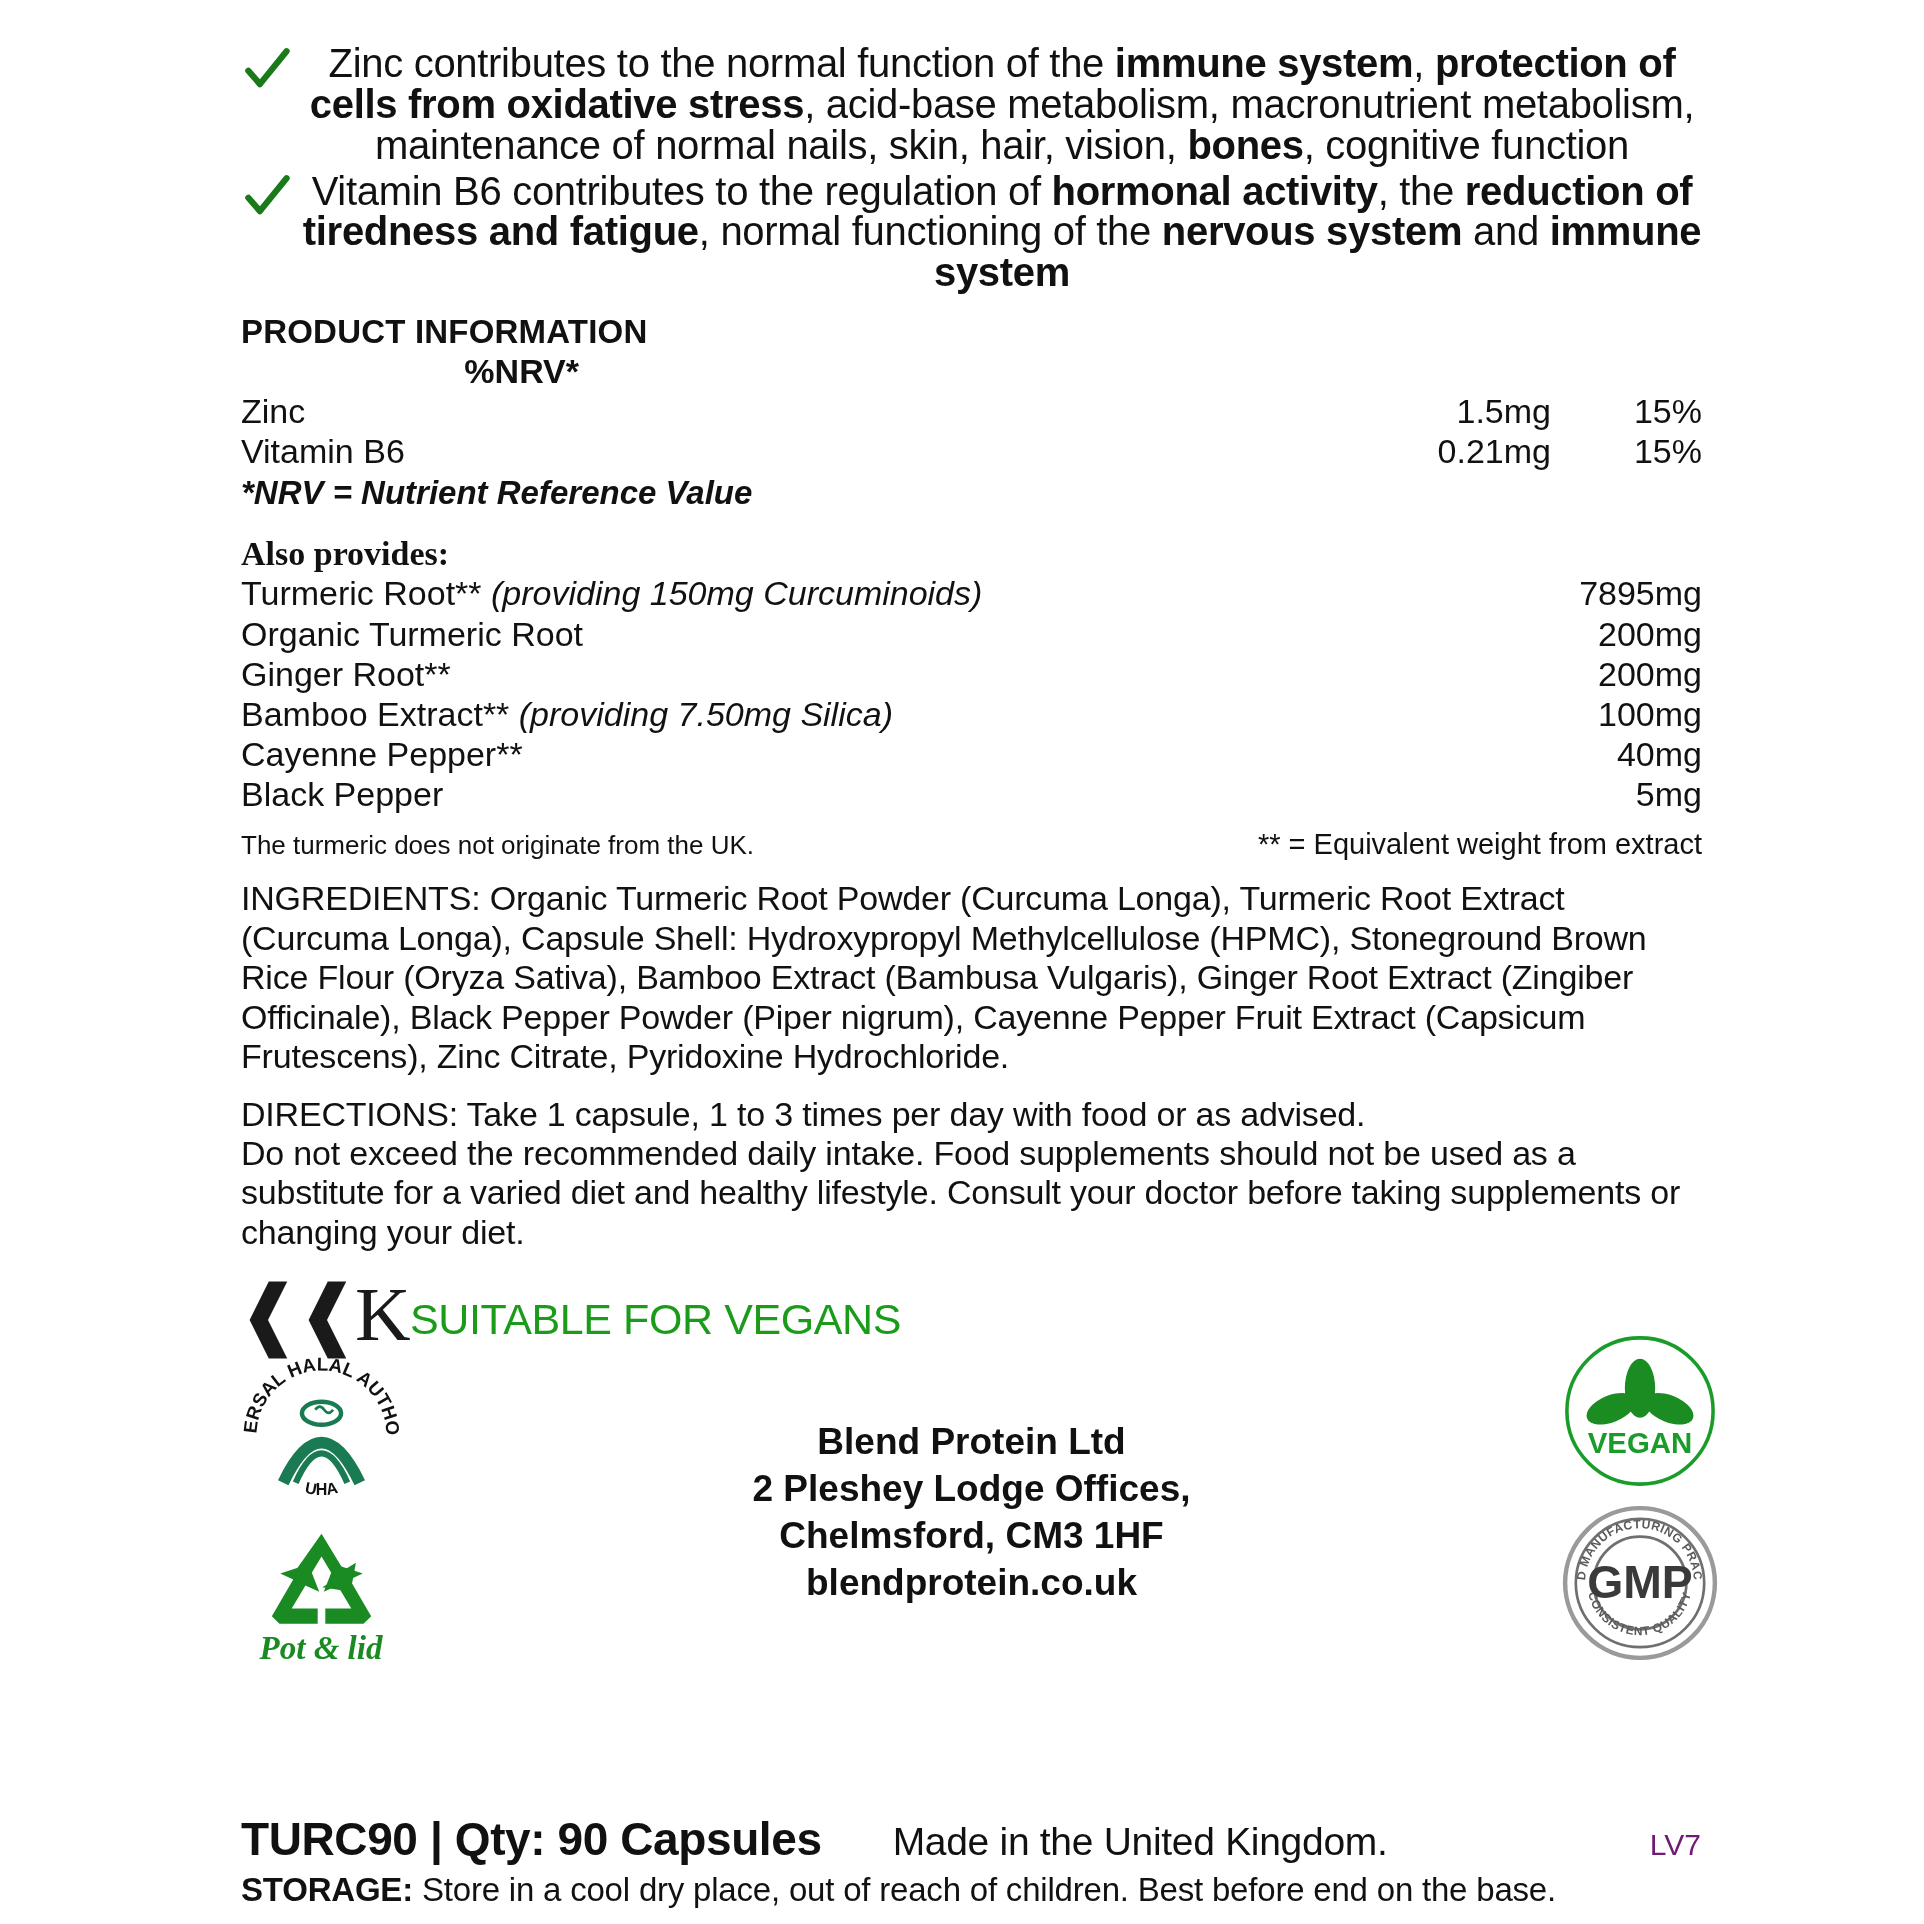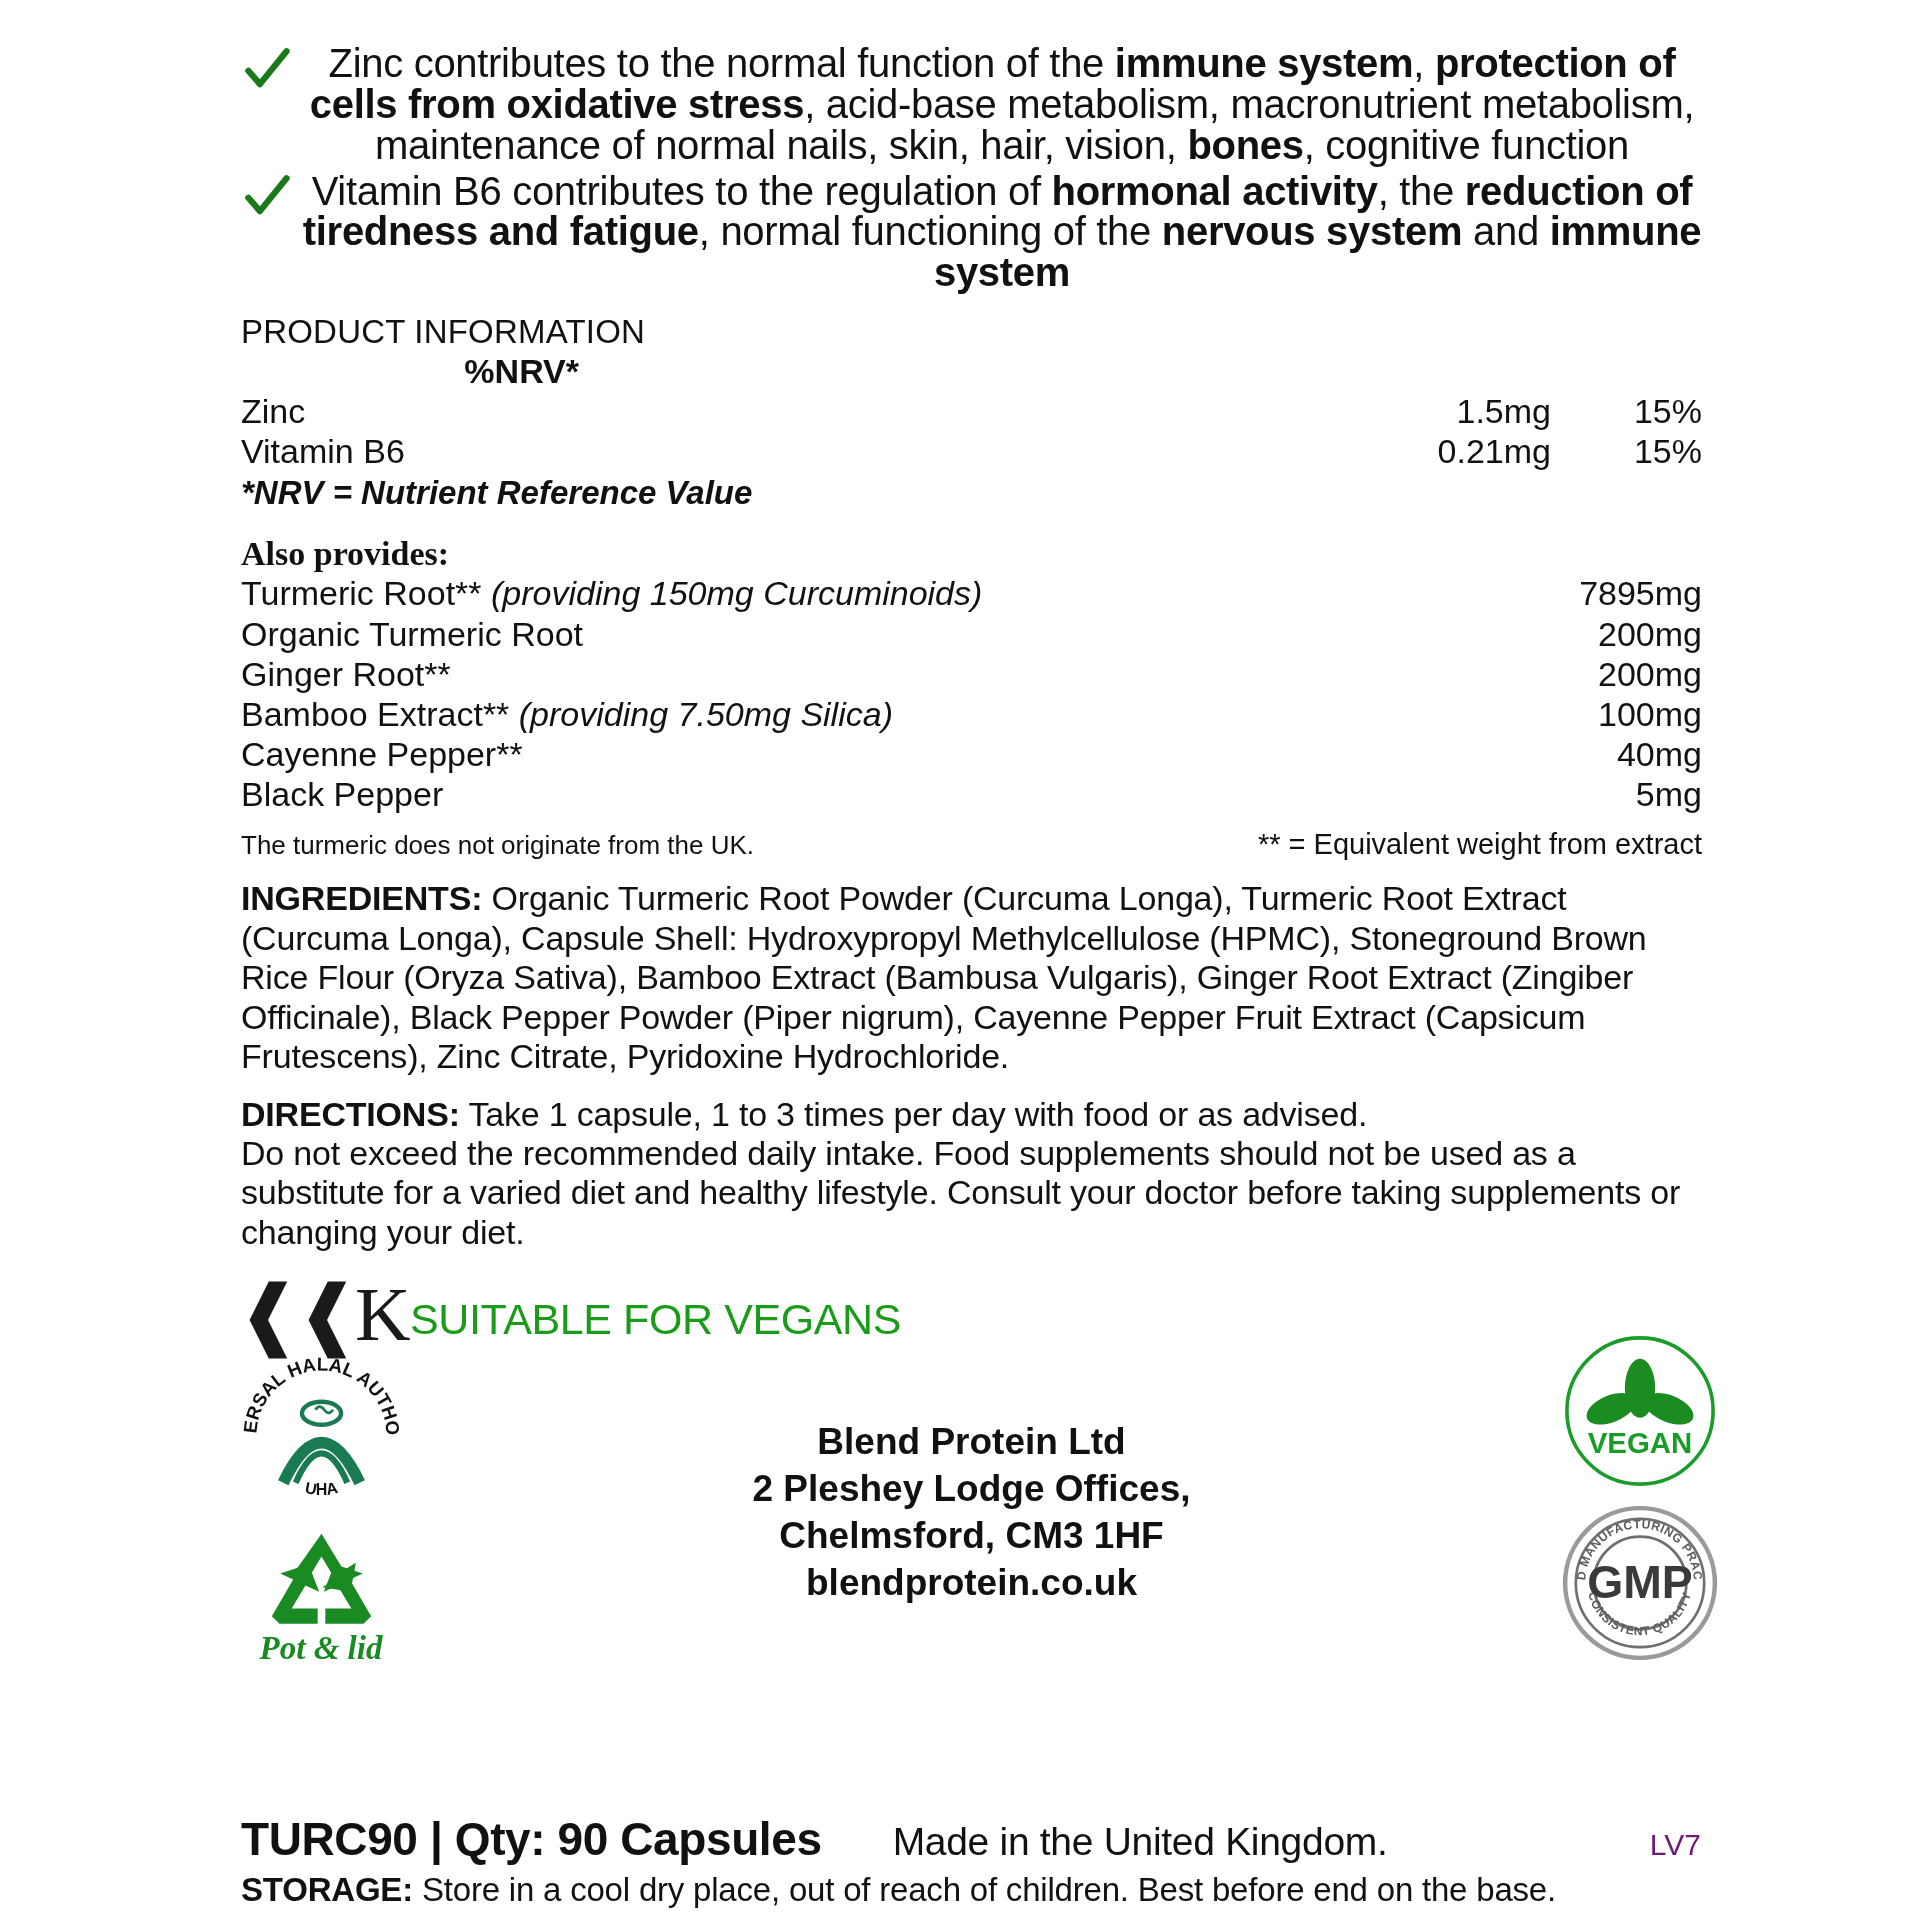--- a/index.html
+++ b/index.html
@@ -41,21 +41,21 @@
     height: 48px;
     color: #1a7a1a;
   }
   .claim .tick svg { display:block; width: 48px; height: 48px; }
   .claim b { font-weight: 700; }
   .claim p { margin: 0; text-align: center; }
 
   
   .pi-title {
     font-size: 33px;
-    font-weight: 400;
+    font-weight: 700;
     letter-spacing: 0.2px;
     margin-top: 19.6px;
   }
   .row {
     display: flex;
     align-items: baseline;
     font-size: 34px;
     line-height: 1.18;
     white-space: nowrap;
   }
@@ -99,21 +99,21 @@
   .small-notes .left  { flex: 0 0 auto; }
   .small-notes .right { margin-left: auto; font-size: 29px; }
 
   
   .para {
     font-size: 34px;
     line-height: 1.16;
     margin-top: 18px;
     letter-spacing: -0.2px;
   }
-  .para b { font-weight: 700; }
+  .para b { font-weight: 400; }
 
   
   .badges-line {
     display: flex;
     align-items: center;
     margin-top: 43px;
     padding-left: 80px;
   }
   .fs-text {
     font-size: 43px;

